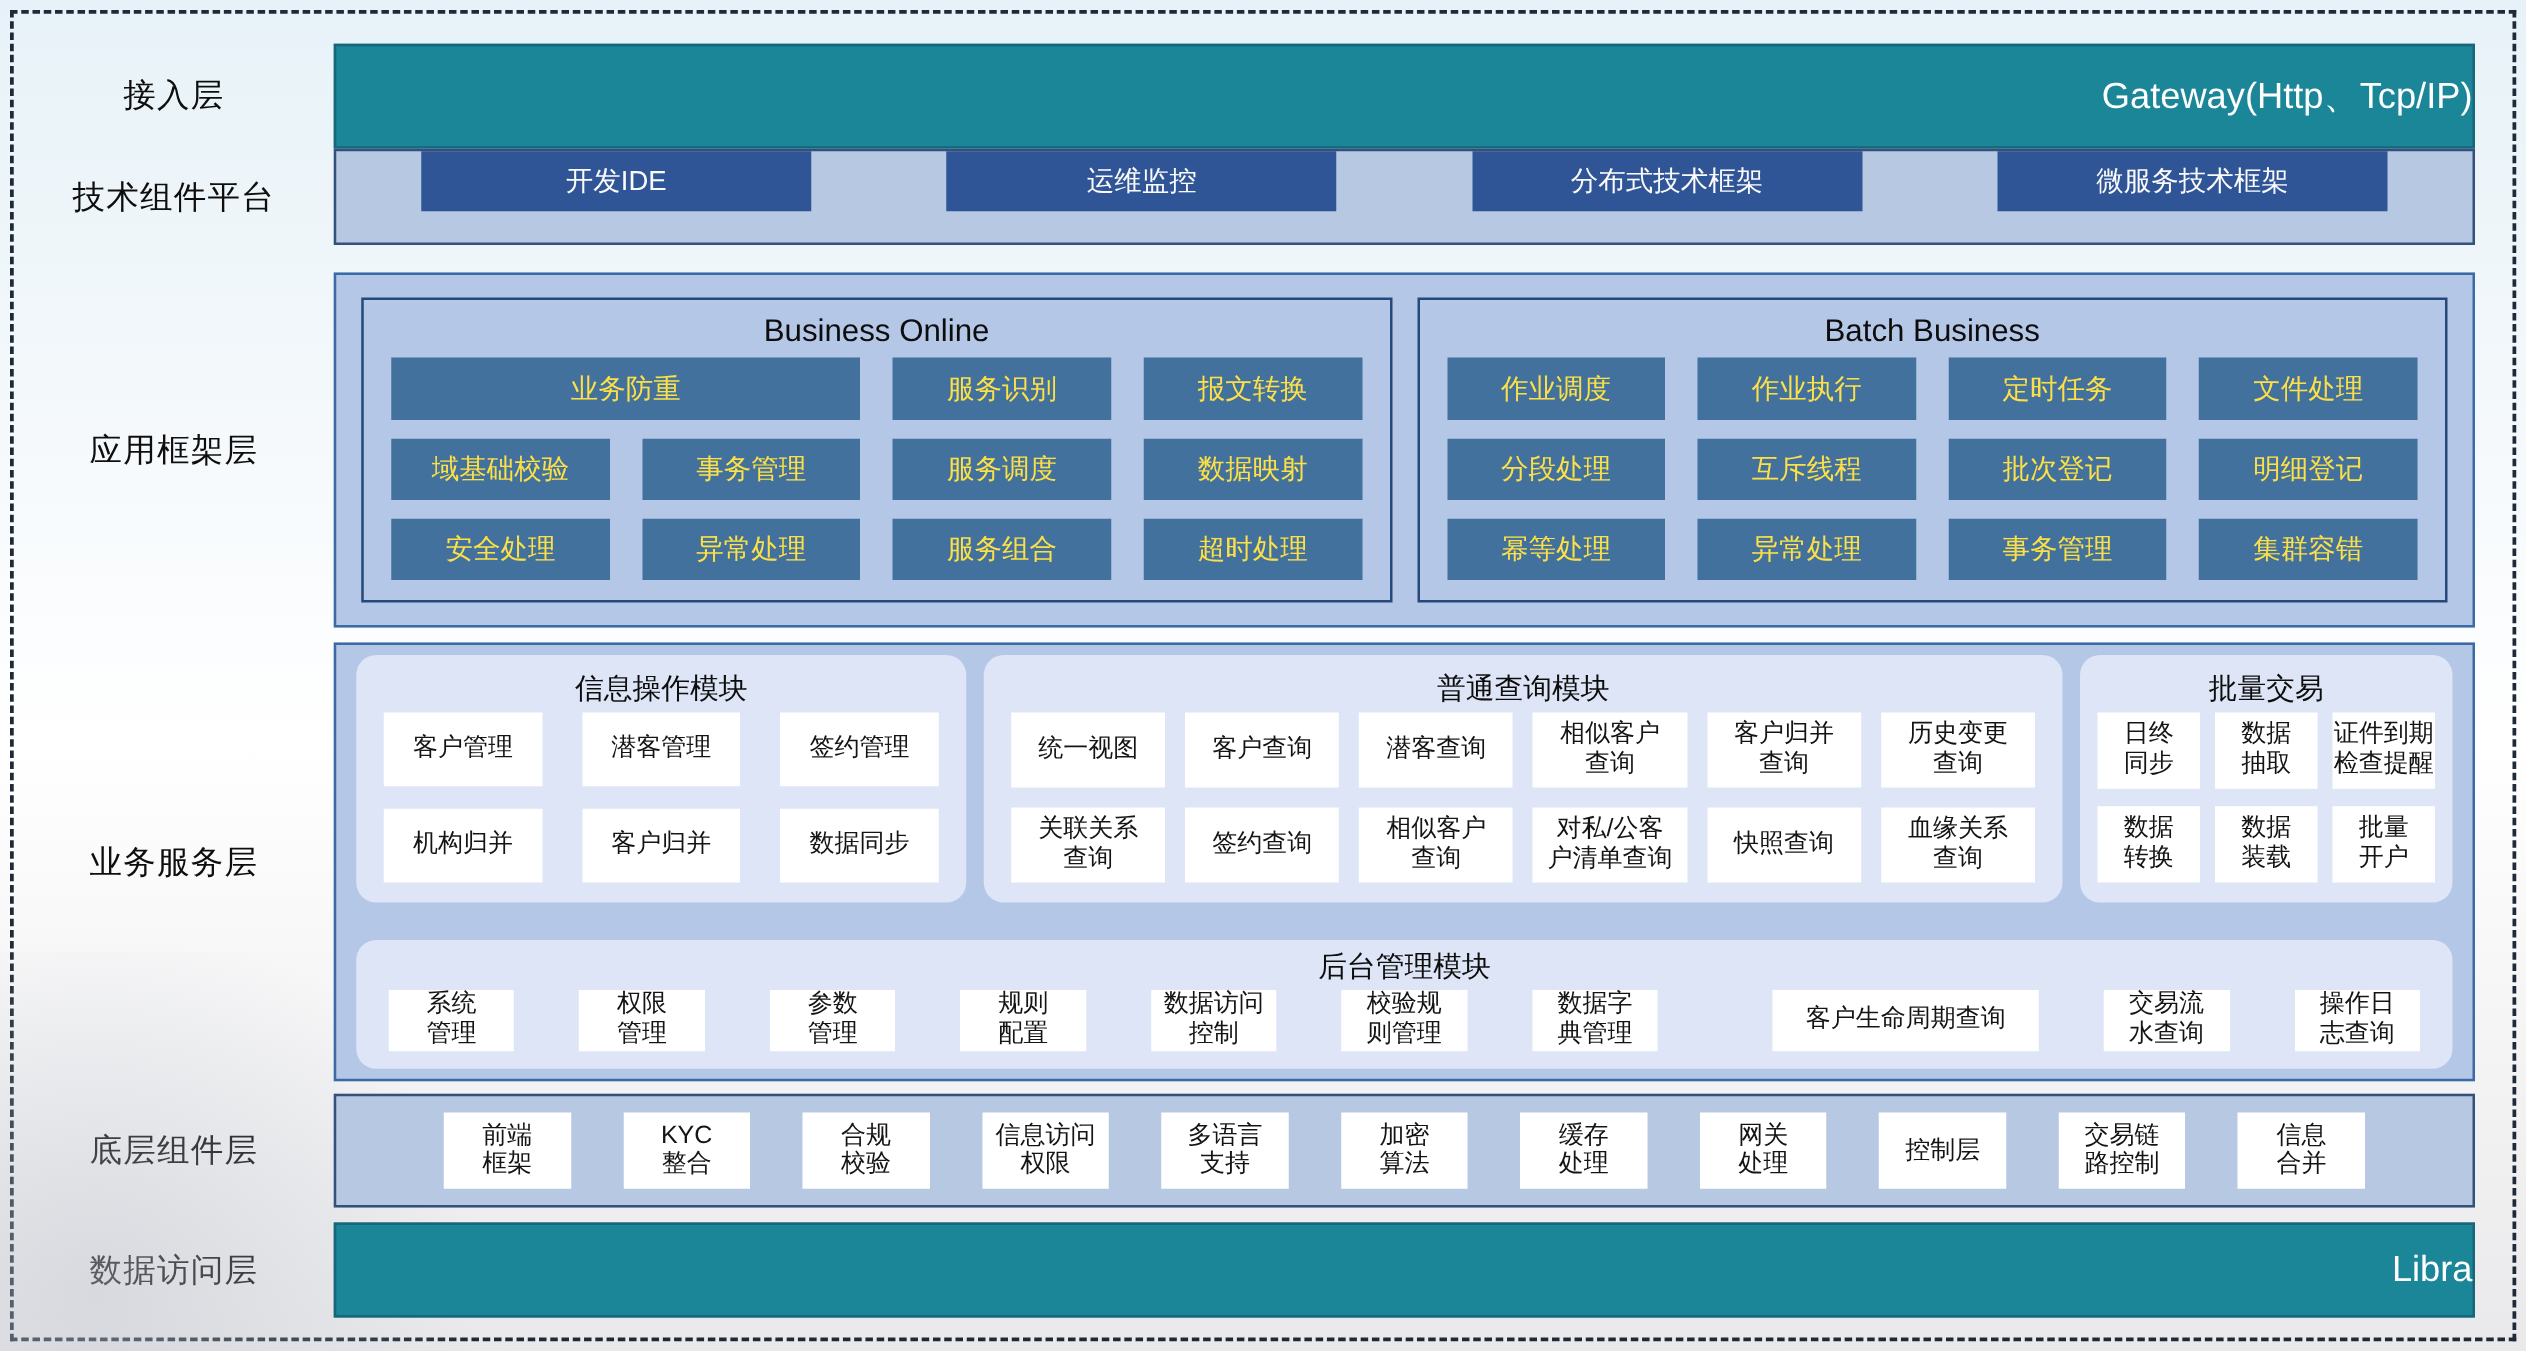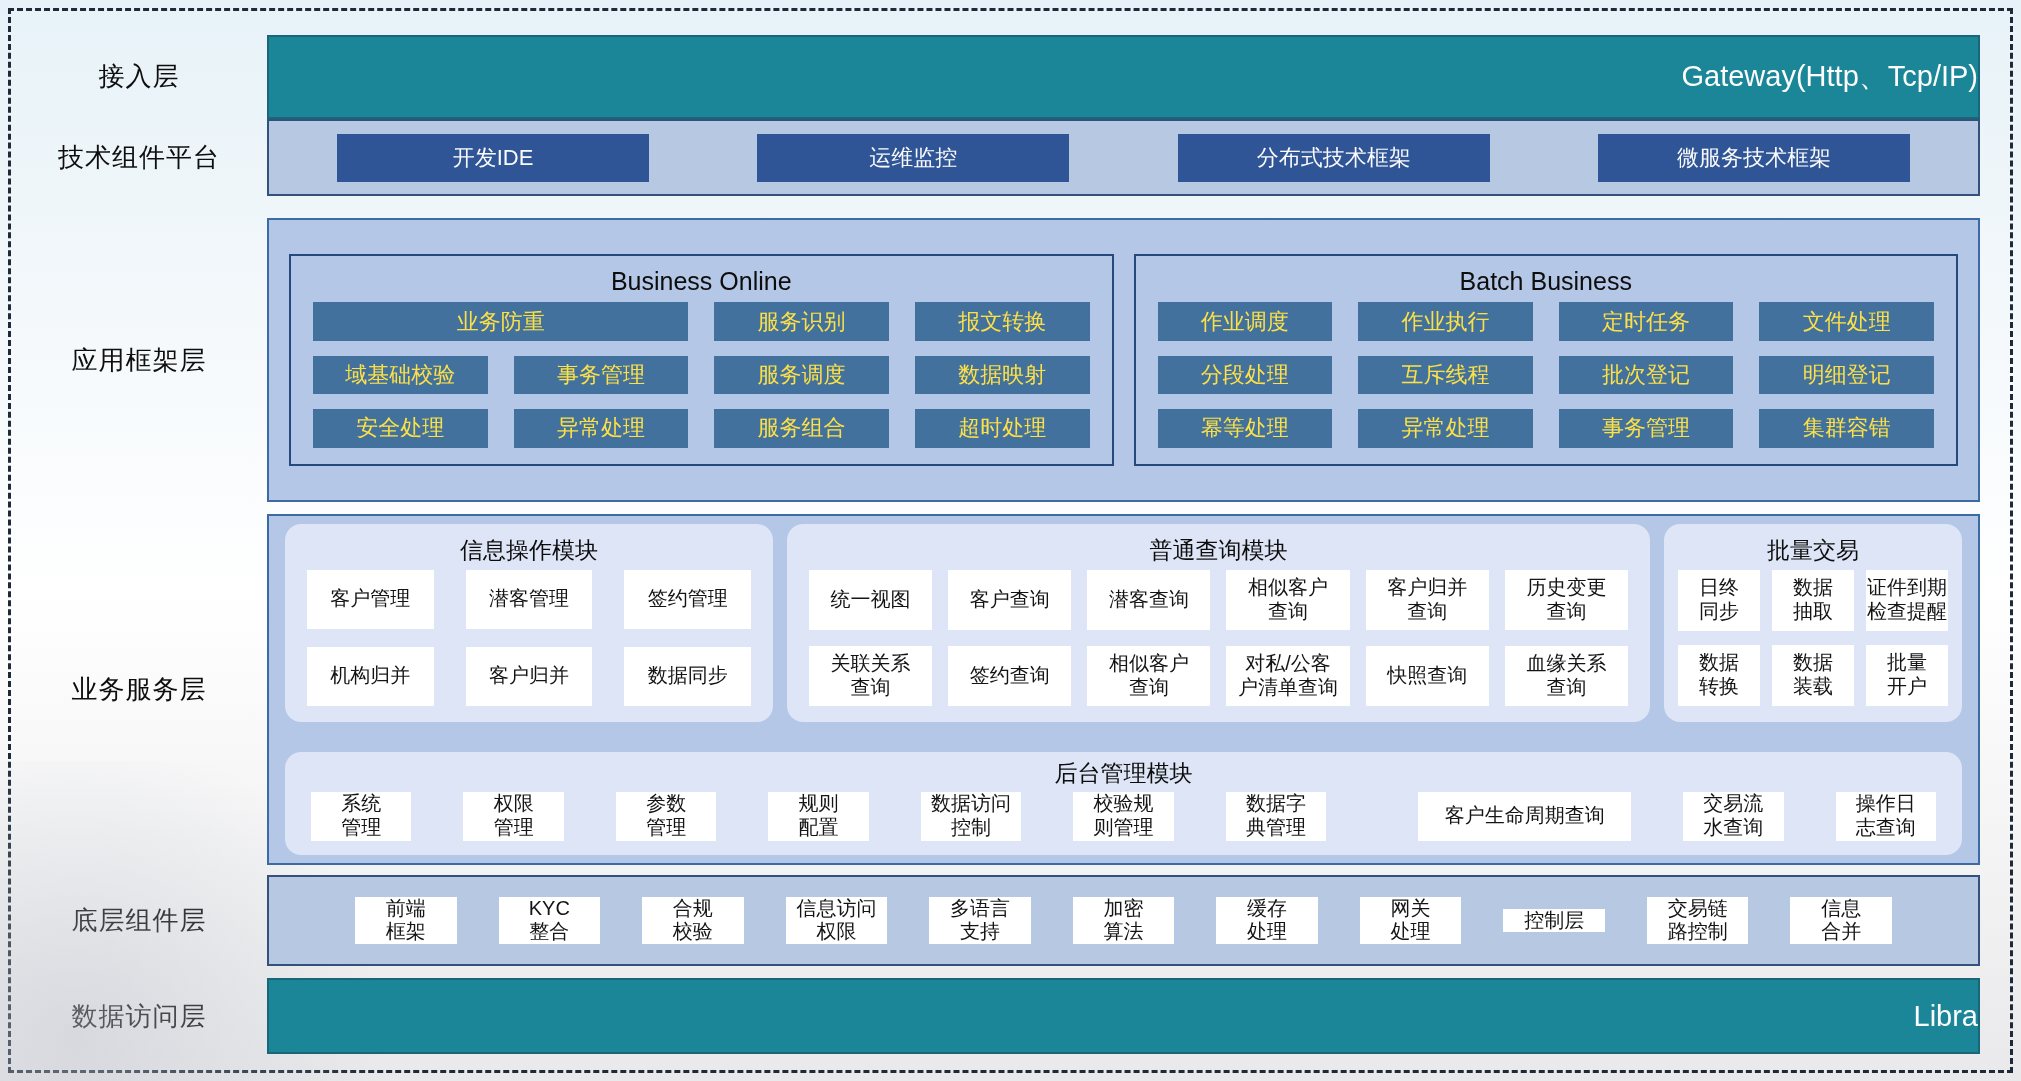--- a/index.html
+++ b/index.html
@@ -31,33 +31,33 @@
   
   .teal-bar {
     background:#1a8698; border:2px solid #19657a;
     display:flex; align-items:center; justify-content:flex-end;
     color:#fdfdfd; font-size:29px;
   }
 
   
   .band {
     background:#b7c9e2; border:2px solid #33517c;
-    display:flex; align-items:center;
+    display:flex; 
   }
   .band.tech { justify-content:space-between; padding:0 68px; }
   .btn-dark {
     background:#2f5597; color:#fafafa; font-size:22px;
     width:312px; height:48px;
     display:flex; align-items:center; justify-content:center;
   }
 
   
   .app-container {
     background:#b4c7e7; border:2px solid #3c6aa5;
-    padding:34px 20px; display:flex; gap:20px; height:100%;
+    padding:18px 20px; display:flex; gap:20px; height:100%;
   }
   .panel {
     flex:1; border:2px solid #24497a; background:#b4c7e7;
     padding:4px 22px 16px; display:flex; flex-direction:column;
   }
   .panel-title { text-align:center; font-size:25px; color:#0d0d0d; height:42px; line-height:42px; }
   .panel-grid { flex:1; display:grid; grid-template-columns:repeat(4,1fr); gap:15px 26px; }
   .btn-steel {
     background:#41719c; color:#fde047; font-size:22px;
     display:flex; align-items:center; justify-content:center;text-align:right;

